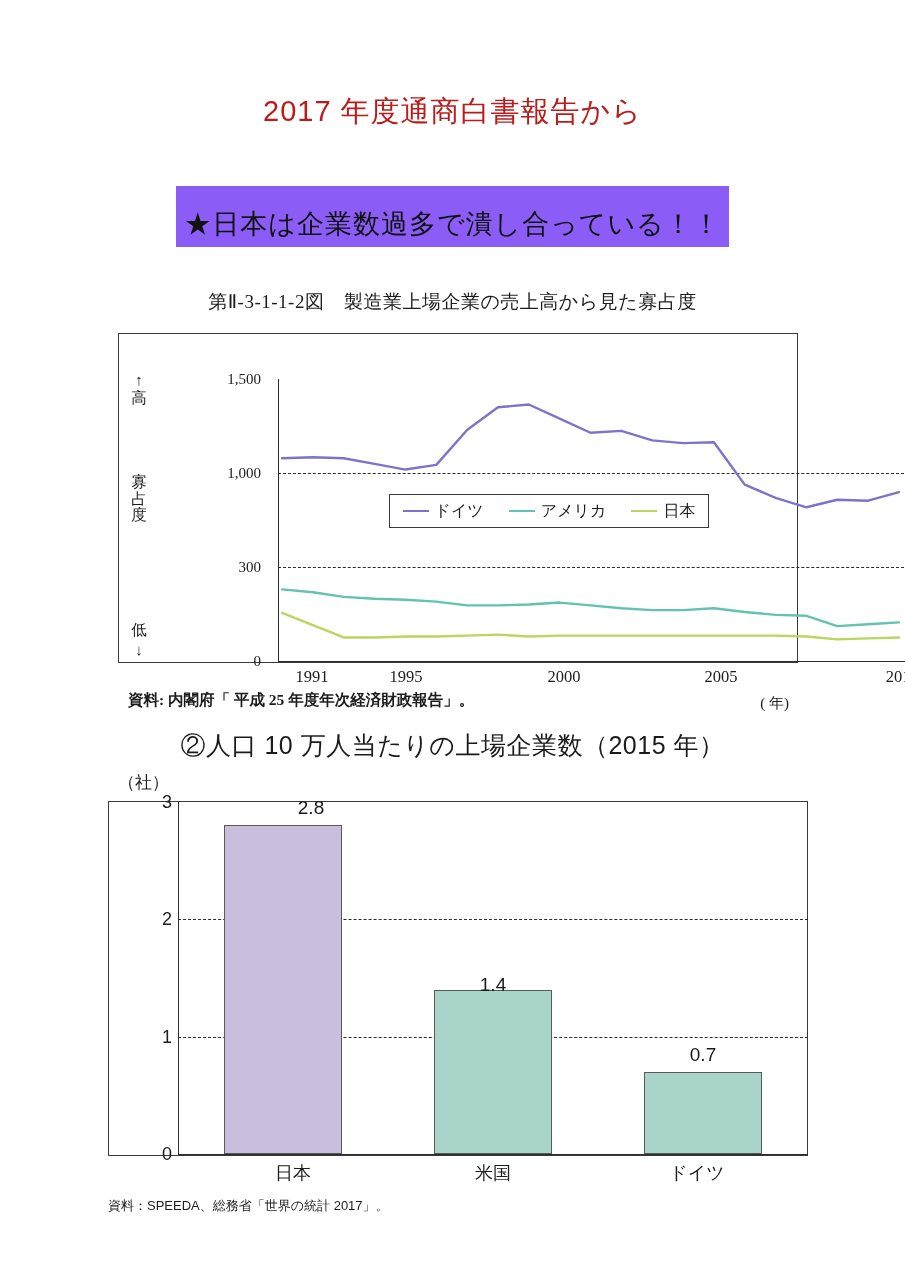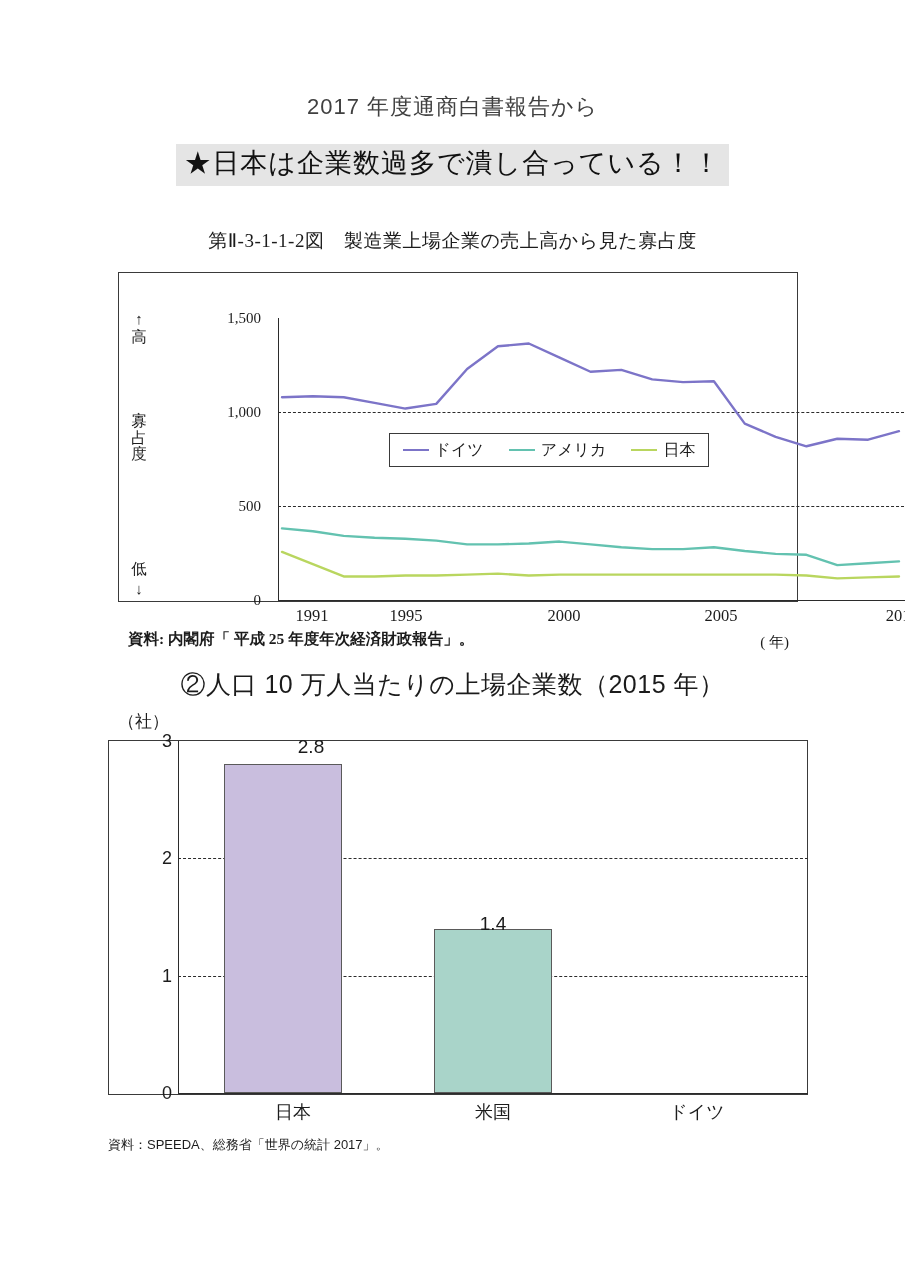--- a/index.html
+++ b/index.html
@@ -15,34 +15,35 @@
     position: relative;
     overflow: hidden;
   }
 
   
   .page-header {
     text-align: center;
     padding-top: 92px;
   }
   .title-line1 {
-    font-size: 22px;
+    font-size: 29px;
     letter-spacing: 1px;
-    color: #404040;
+    color: #b91c1c;
   }
   .title-line2-wrap {
     margin-top: 22px;
   }
   .title-line2 {
     display: inline-block;
-    background: #e5e5e5;
+    background: #8b5cf6;
     font-size: 27px;
-    padding: 1px 8px 5px 8px;
+    padding: 20px 8px 5px 8px;
     letter-spacing: 1px;
     color: #111111;
+    margin-top: 32px;
   }
 
   
   .fig1 {
     position: relative;
     margin-top: 42px;
     width: 905px;
     height: 430px;
     font-family: Liberation Serif, serif;
   }
@@ -289,21 +290,21 @@
     <div class="f1-vertaxis-label" style="left:10px; top:288px;">低</div>
     <div class="f1-arrow-down" style="left:10px; top:308px;">↓</div>
 
     <div class="f1-ylab" style="top:45px;">
         <span>1,500</span>
       </div>
     <div class="f1-ylab" style="top:139px;">
         <span>1,000</span>
       </div>
     <div class="f1-ylab" style="top:233px;">
-        <span>500</span>
+        <span>300</span>
       </div>
     <div class="f1-ylab" style="top:327px;">
         <span>0</span>
       </div>
 
     <div class="f1-grid" style="top:139px;"></div>
     <div class="f1-grid" style="top:233px;"></div>
 
     <div class="f1-axis-left"></div>
     <div class="f1-axis-bottom"></div>
@@ -360,20 +361,24 @@
 
   <div class="f2-barwrap" id="fig2-bars">
       <div class="f2-barcol" style="left: 0px; width: 210px;">
         <div class="f2-bar" style="width: 118px; height: 328.533px; left: 46px; background: rgb(201, 190, 222);"></div>
         <div class="f2-barvalue" style="bottom: 334.533px; padding-left: 28px;">2.8</div>
       </div>
       <div class="f2-barcol" style="left: 210px; width: 210px;">
         <div class="f2-bar" style="width: 118px; height: 164.267px; left: 46px; background: rgb(169, 212, 201);"></div>
         <div class="f2-barvalue" style="bottom: 158px;">1.4</div>
       </div>
+      <div class="f2-barcol" style="left: 420px; width: 210px;">
+        <div class="f2-bar" style="width: 118px; height: 82.1333px; left: 46px; background: rgb(169, 212, 201);"></div>
+        <div class="f2-barvalue" style="bottom: 88.1333px;">0.7</div>
+      </div>
     </div>
 
   <div class="f2-xlab" style="left:293px;">日本</div>
   <div class="f2-xlab" style="left:493px;">米国</div>
   <div class="f2-xlab" style="left:697px;">ドイツ</div>
 
   <div class="fig2-source">資料：SPEEDA、総務省「世界の統計 2017」。</div>
 </div>
 
 </body></html>

